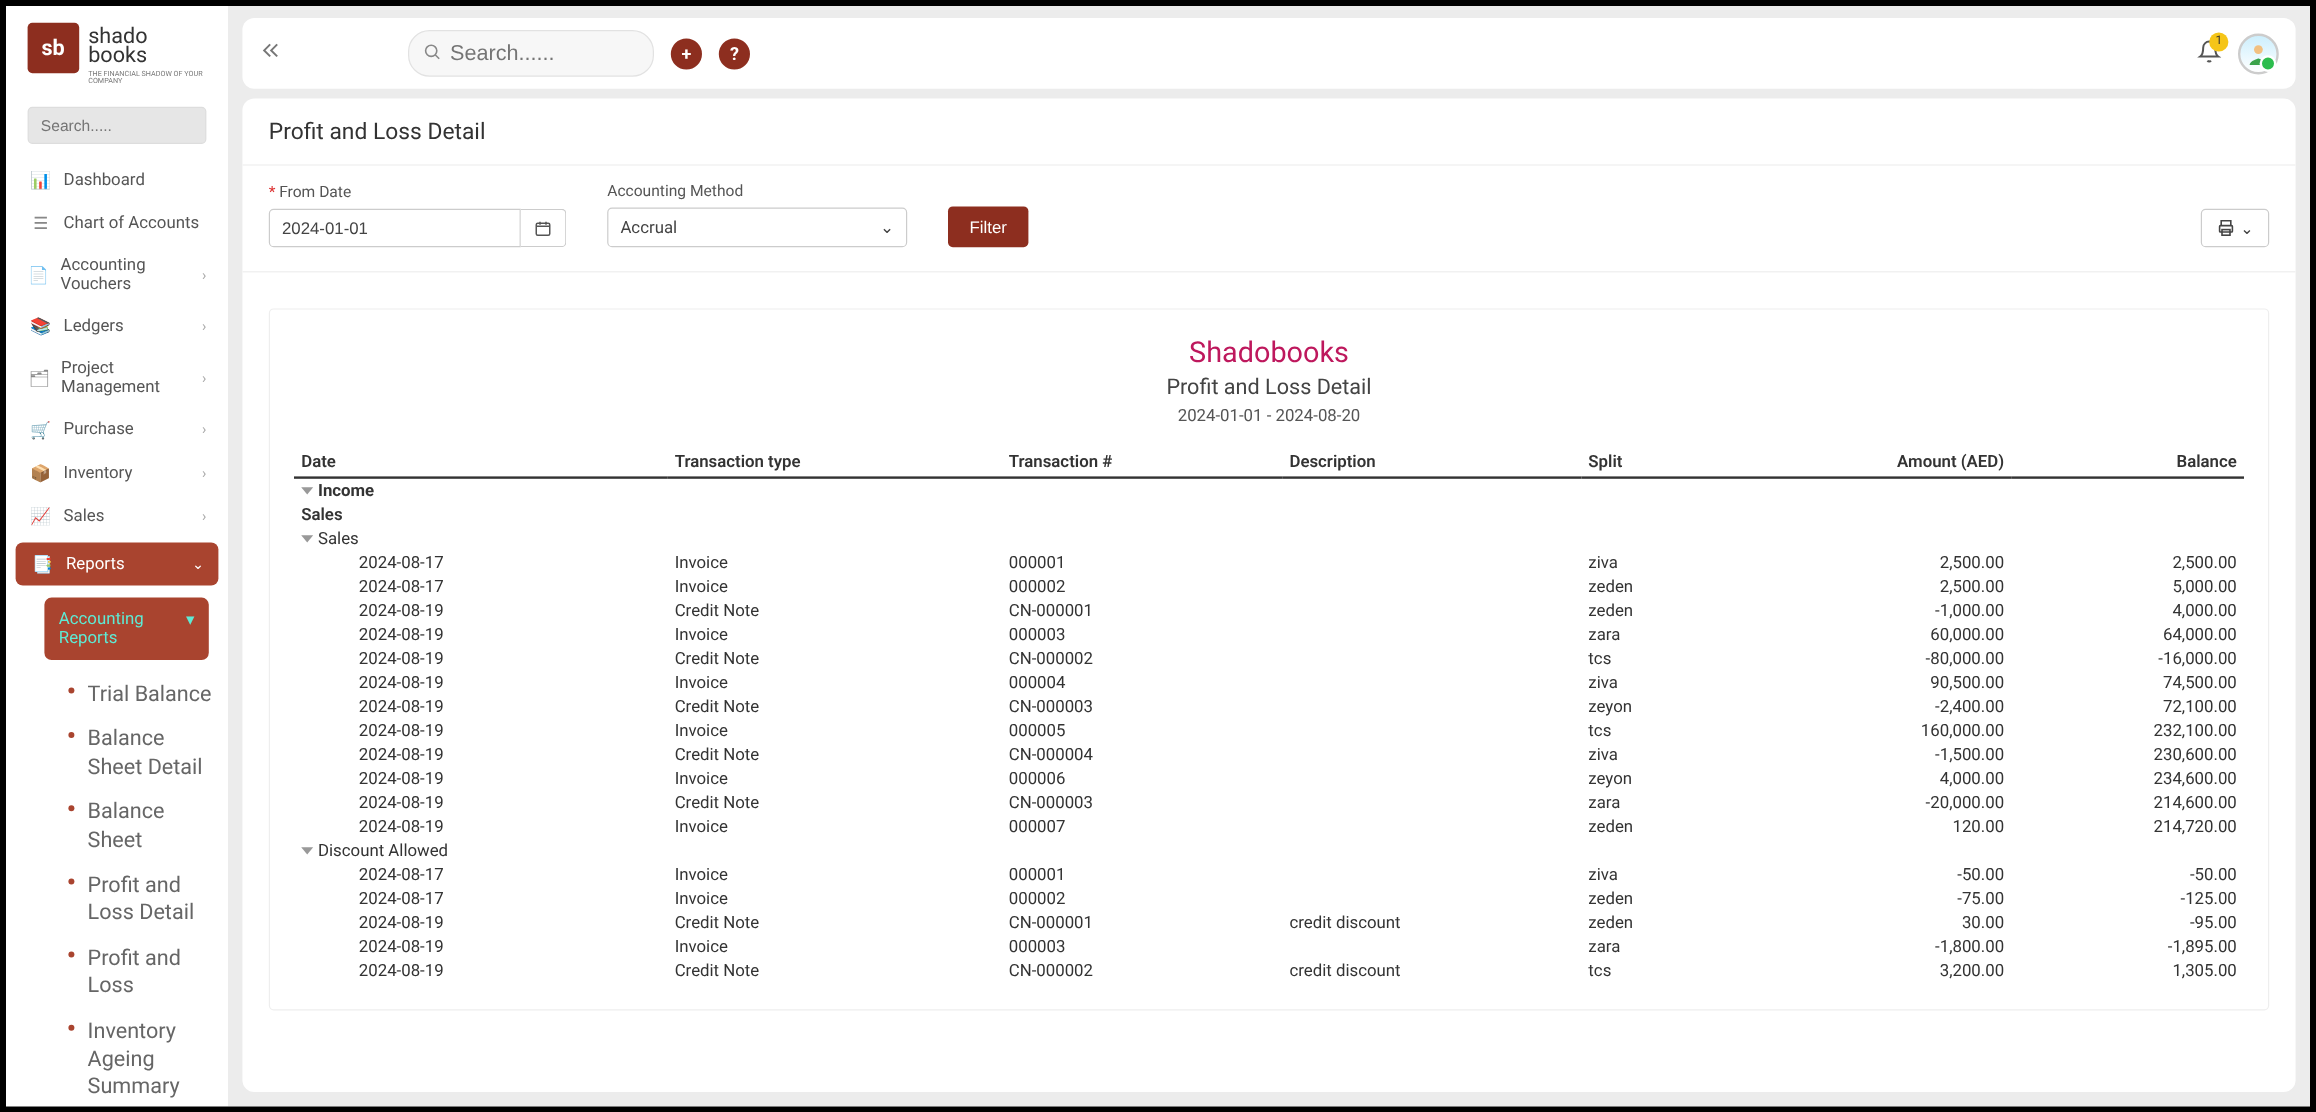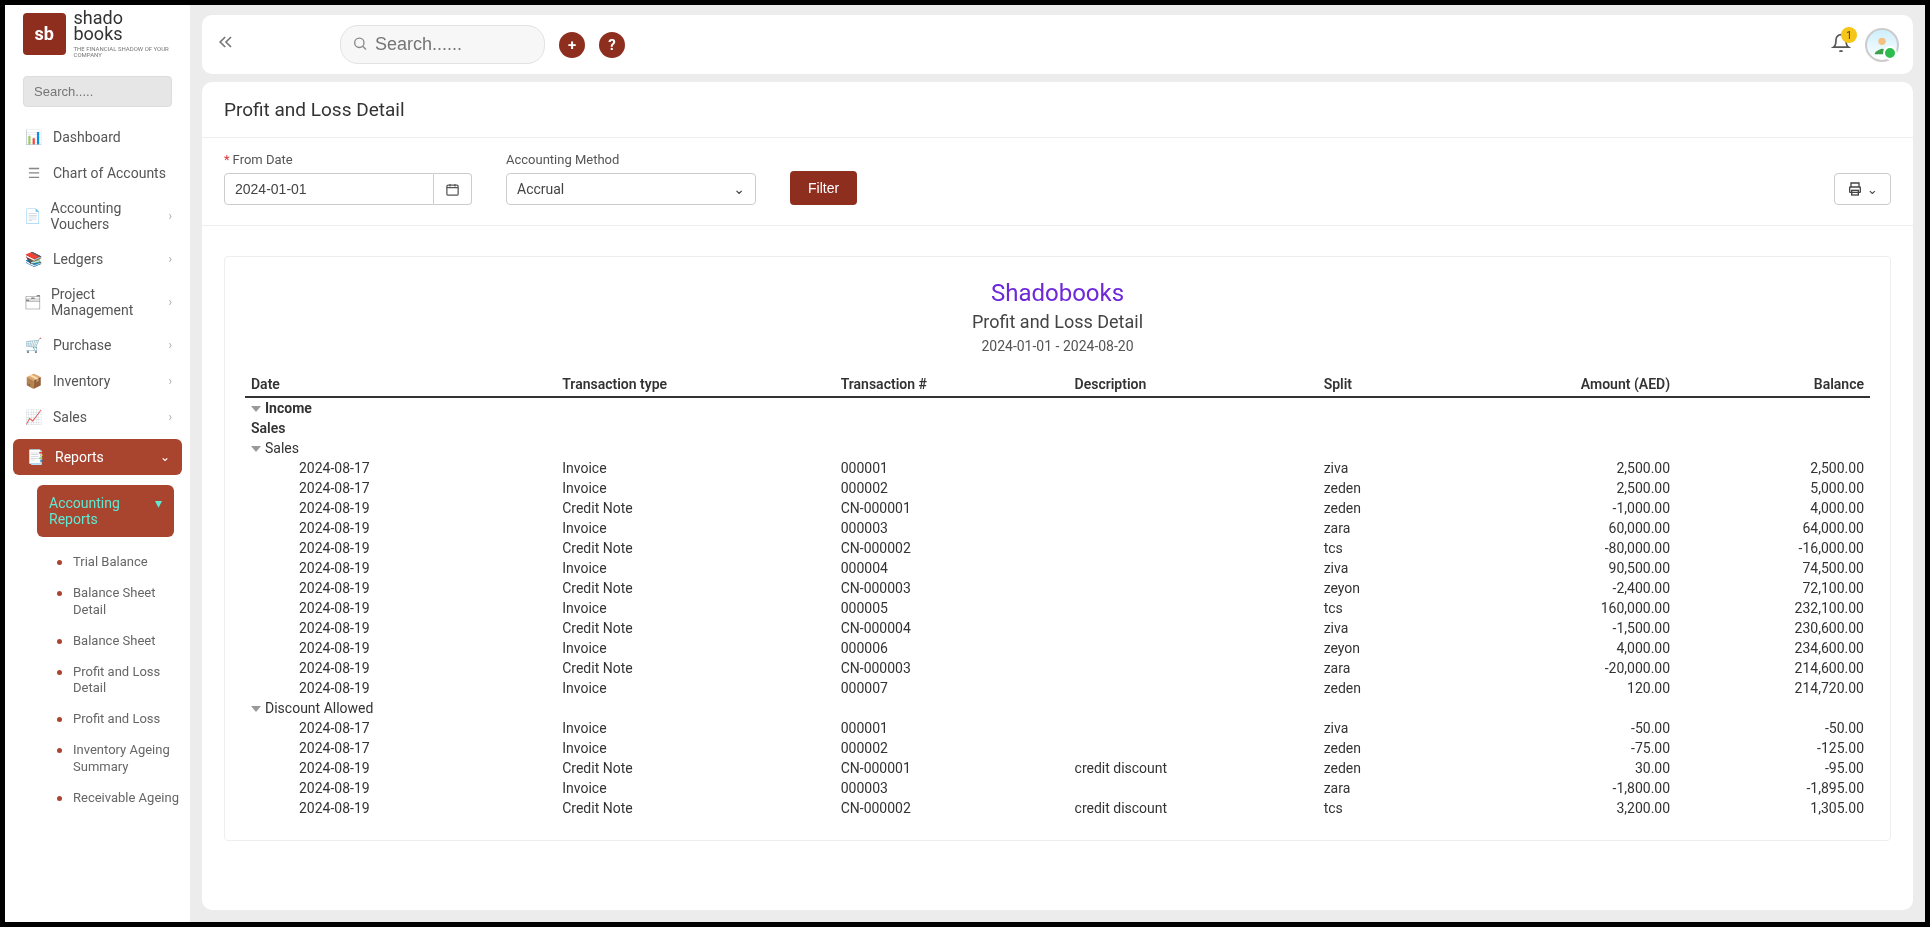--- a/index.html
+++ b/index.html
@@ -41,20 +41,21 @@
   align-items: center;
   justify-content: center;
   color: #fff;
   font-weight: 700;
   font-size: 18px;
 }
 .logo-text {
   display: flex;
   flex-direction: column;
   line-height: 1;
+  margin-top: 13px;
 }
 .logo-text .t1 { font-size: 18px; font-weight: 400; color:#333; }
 .logo-text .t2 { font-size: 18px; font-weight: 400; color:#333; margin-top:-2px;}
 .logo-text .sub { font-size: 6px; color:#777; margin-top:3px;}
 .sidebar-search {
   margin: 10px 18px 12px;
   background: #e6e6e6;
   border: 1px solid #ddd;
   border-radius: 4px;
   padding: 7px 10px;
@@ -102,21 +103,21 @@
 }
 .sub-list {
   list-style: none;
   margin: 4px 0 0 44px;
   padding: 0 8px 0 18px;
 }
 .sub-list li {
   position: relative;
   padding: 7px 0 7px 6px;
   color: #666;
-  font-size: 13px;
+  font-size: 18px;
   cursor: pointer;
   line-height: 1.3;
 }
 .sub-list li::before {
   content: "";
   position: absolute;
   left: -10px;
   top: 13px;
   width: 5px; height: 5px;
   background: #a9442f;
@@ -277,21 +278,21 @@
   color: #444;
 }
 
 .report-panel {
   margin: 30px 22px 12px;
   border: 1px solid #eee;
   border-radius: 4px;
   padding: 22px 20px;
 }
 .report-head { text-align: center; margin-bottom: 18px; }
-.company-name { font-size: 24px; color: #6d28d9; margin-bottom: 4px; }
+.company-name { font-size: 24px; color: #be185d; margin-bottom: 4px; }
 .report-name { font-size: 18px; color: #444; margin-bottom: 6px; }
 .date-range { font-size: 14px; color: #555; }
 table.report {
   width: 100%;
   border-collapse: collapse;
   font-size: 14px;
 }
 table.report th {
   text-align: left;
   border-bottom: 2px solid #333;

